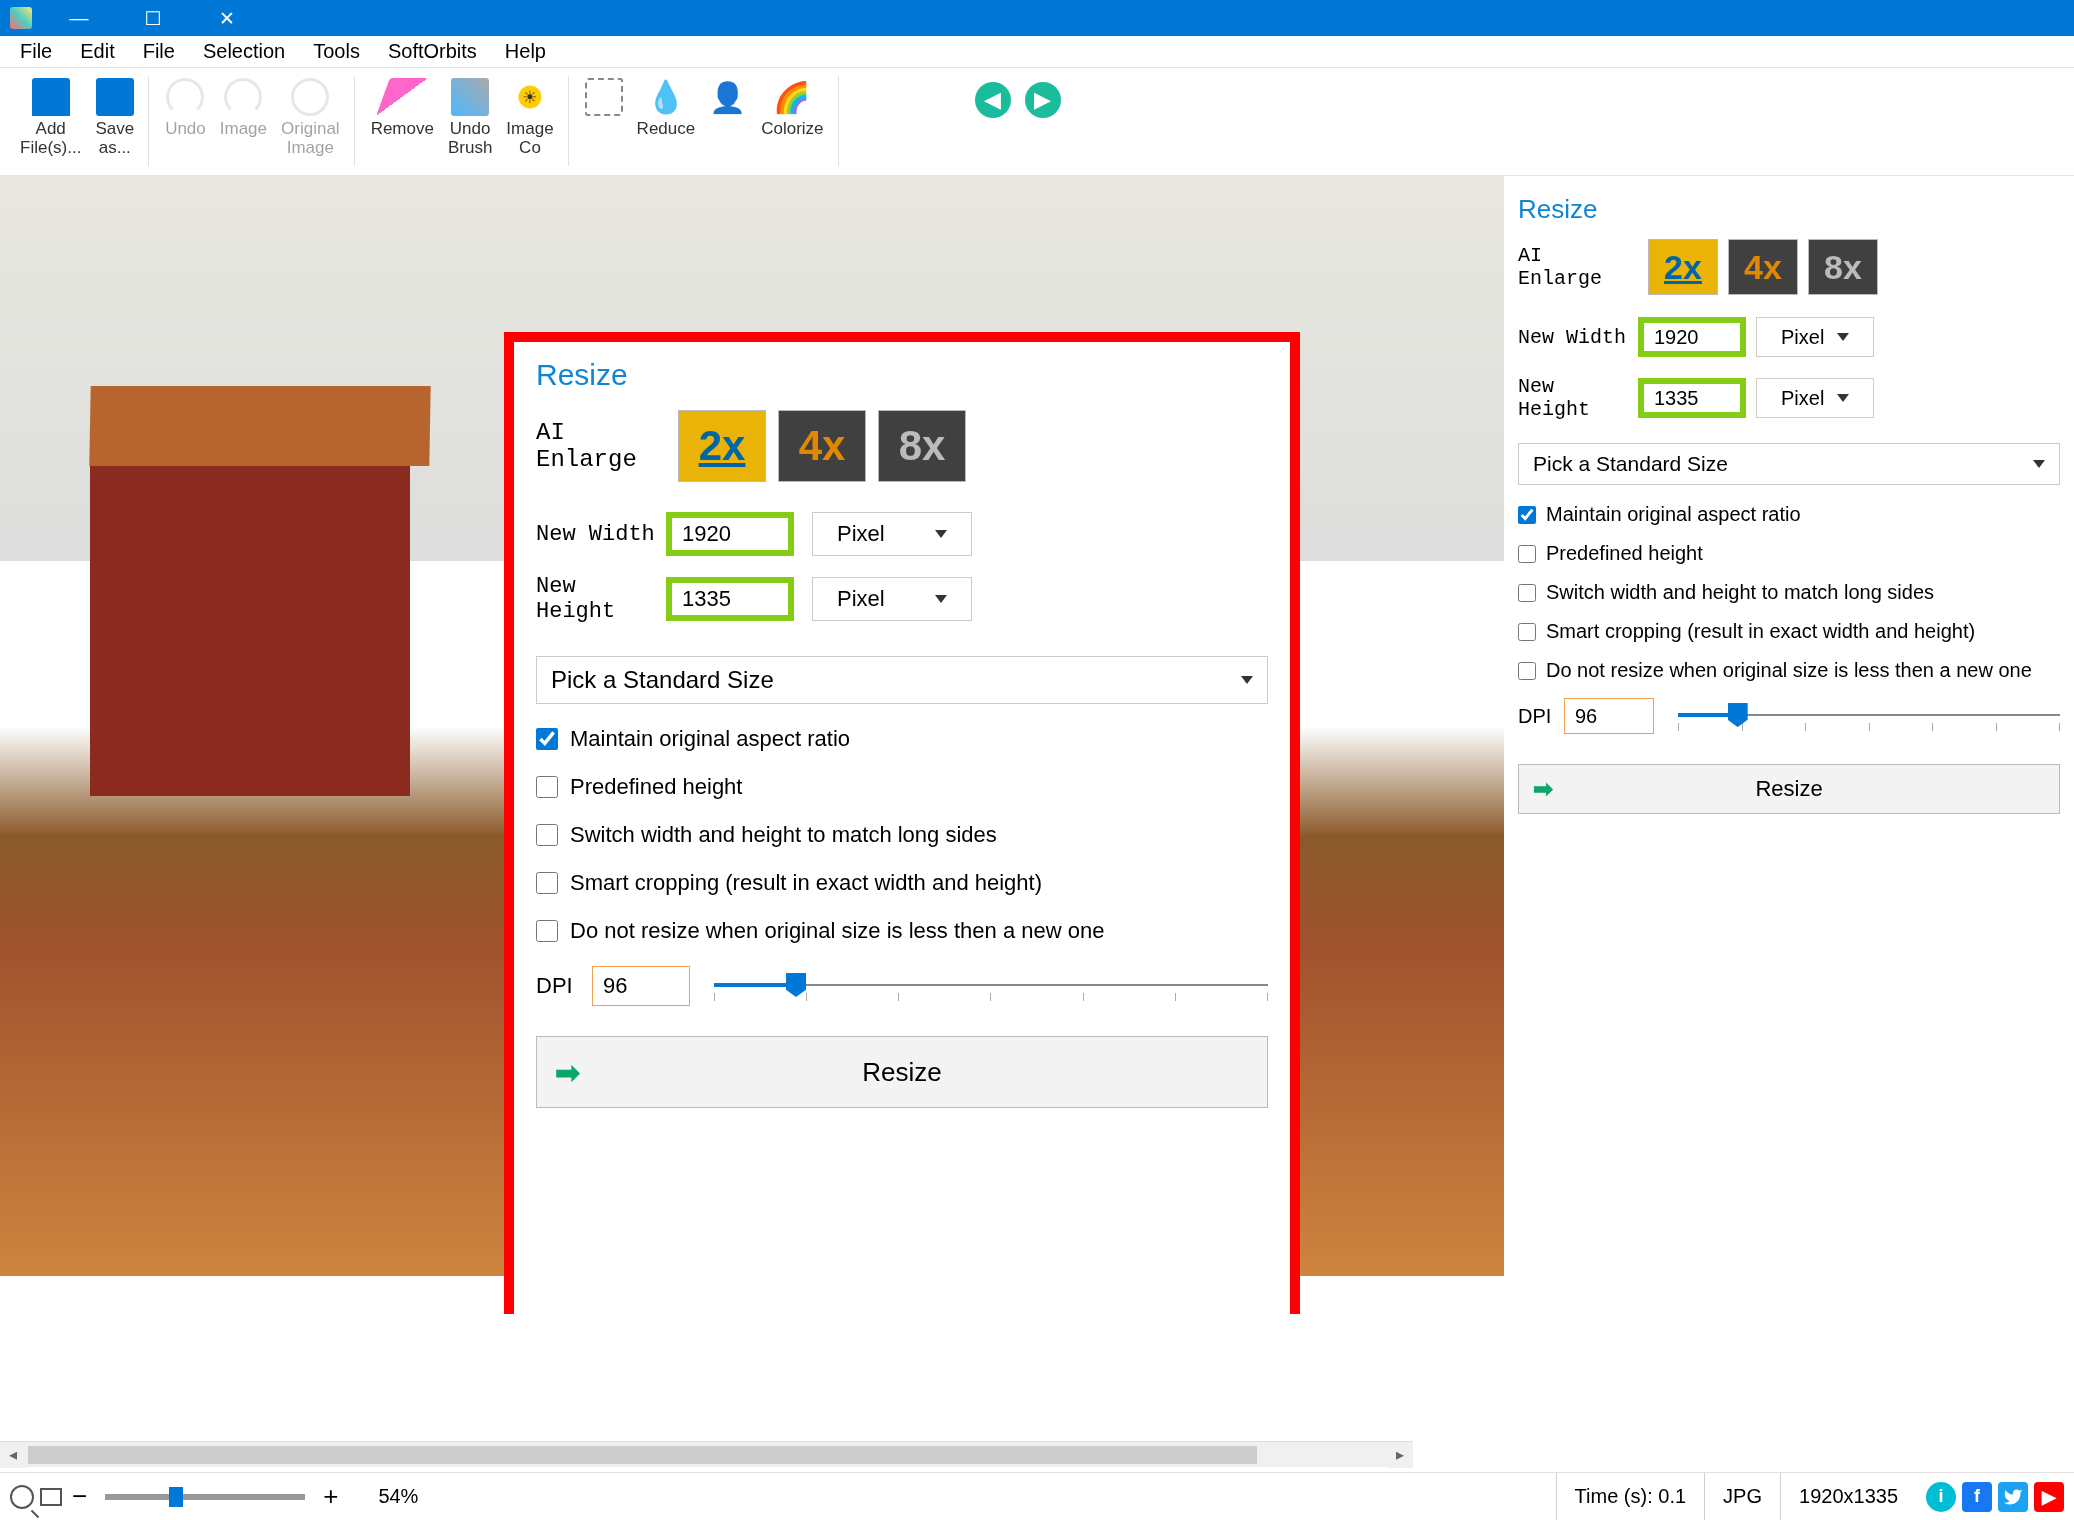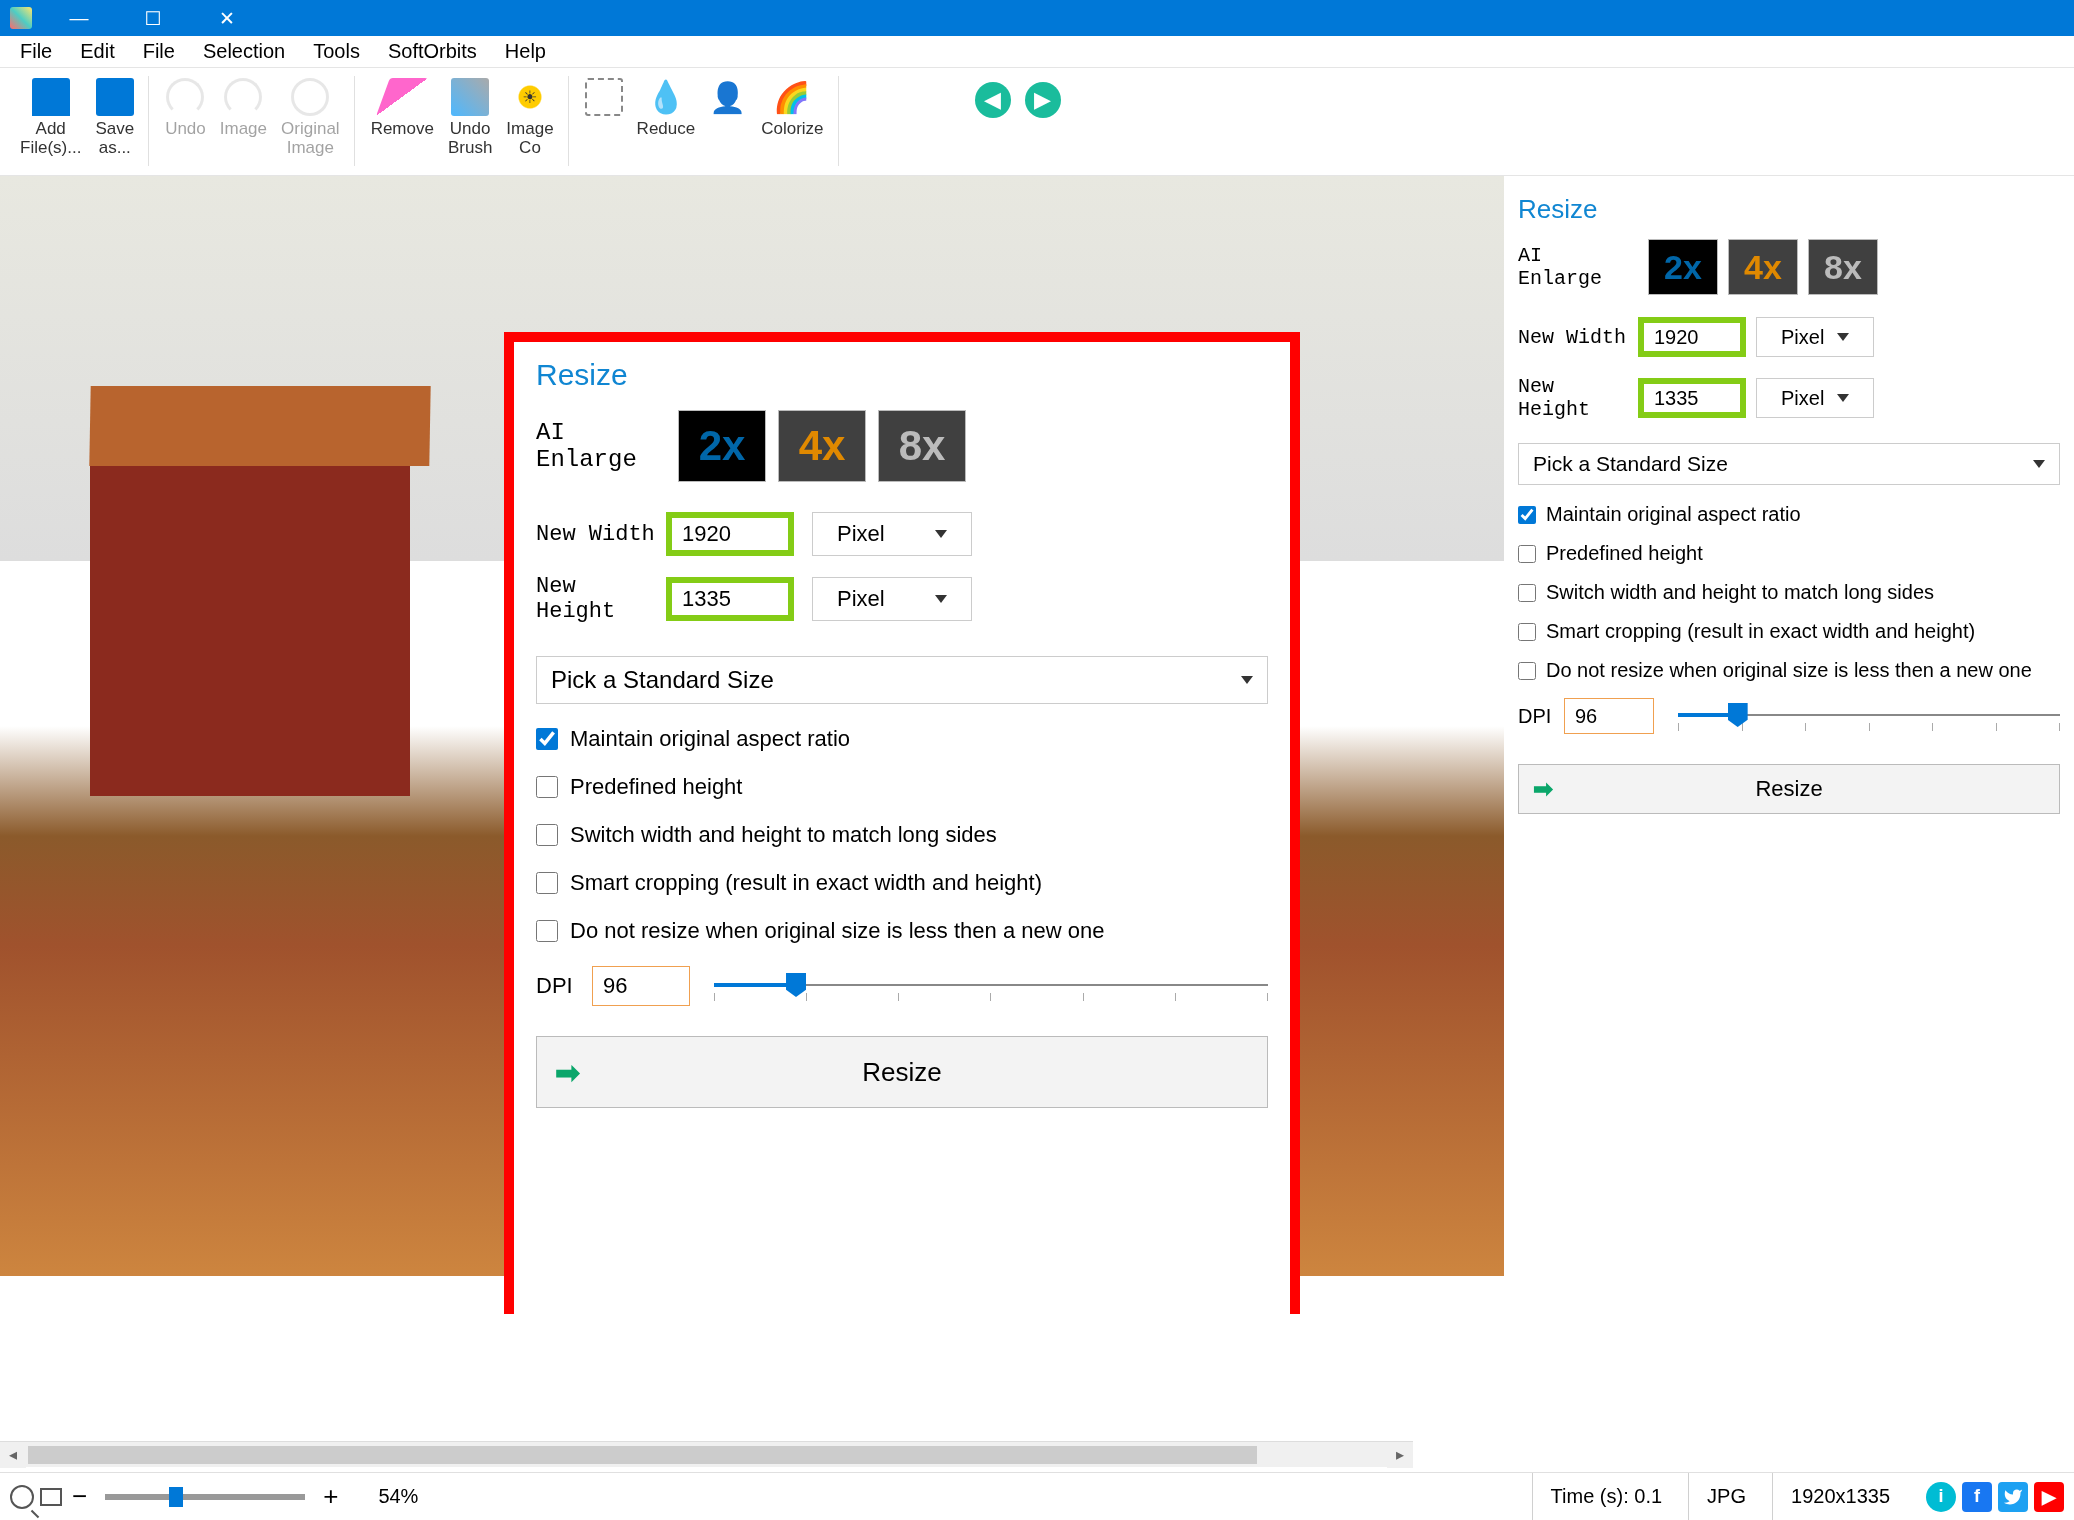--- a/index.html
+++ b/index.html
@@ -42,21 +42,21 @@
 
 
 .rpanel { width:570px; padding:18px 14px 0 14px; font-size:21px; position:relative; }
 
 
 .resize-title { color:#1086d2; font-size:30px; margin-bottom:18px; }
 .row { display:flex; align-items:center; margin-bottom:18px; }
 .row .lab { width:130px; font-size:22px;font-family:Liberation Mono, monospace; }
 .ai-row .lab { width:130px; font-size:24px; }
 .magbtn { width:88px; height:72px; border:1px solid #bbb; background:#404040; margin-left:12px; display:flex; align-items:center; justify-content:center; font-weight:800; font-size:42px; }
-.magbtn.m2 { color:#0066a8; background:#000000; }
+.magbtn.m2 { color:#0066a8; background:#eab308;text-decoration:underline; }
 .magbtn.m4 { color:#e08900; }
 .magbtn.m8 { color:#bbb; }
 .numin { width:128px; height:44px; border:6px solid #84cc16; padding:12px 10px; font-size:22px; }
 .unitsel { width:160px; height:44px; border:1px solid #ccc; margin-left:18px; display:flex; align-items:center; justify-content:space-between; padding:0 24px; font-size:22px; }
 .dropdown-full { width:100%; height:48px; border:1px solid #ccc; display:flex; align-items:center; justify-content:space-between; padding:0 14px; font-size:24px; margin-bottom:22px; }
 .chk { display:flex; align-items:center; margin-bottom:22px; font-size:22px; }
 .chk input { width:22px; height:22px; margin-right:12px; accent-color:#0078d7; }
 .dpi-row { display:flex; align-items:center; margin-bottom:30px; }
 .dpi-row .lab { width:56px; font-size:22px; }
 .dpi-in { width:98px; height:40px; border:1px solid #f0a050; padding:0 10px; font-size:22px; }
@@ -92,21 +92,21 @@
 .hscroll .track { flex:1; height:22px; background:#f0f0f0; position:relative; }
 .hscroll .thumb { position:absolute; left:2px; top:2px; right:130px; height:18px; background:#ccc; }
 
 
 .statusbar { position:absolute; left:0; right:0; bottom:0; height:48px; display:flex; align-items:center; font-size:20px; border-top:1px solid #e0e0e0; }
 .zoomctrl { display:flex; align-items:center; gap:6px; padding:0 10px; }
 .zoomctrl .zicon { width:24px; height:24px; border:2px solid #555; border-radius:50%; position:relative; }
 .zoomctrl .zicon::after { content:""; position:absolute; right:-8px; bottom:-8px; width:10px; height:2px; background:#555; transform:rotate(45deg); }
 .zoomslider { width:200px; height:6px; background:#999; position:relative; margin:0 8px; }
 .zoomslider .zt { position:absolute; left:32%; top:-7px; width:14px; height:20px; background:#0078d7; }
-.status-right { margin-left:auto; display:flex; align-items:center; gap:8px; }
+.status-right { margin-left:auto; display:flex; align-items:center; gap:0; }
 .status-cell { padding:0 18px; border-left:1px solid #d0d0d0; height:48px; display:flex; align-items:center; }
 .social { display:flex; gap:6px; padding:0 10px; }
 .sicon { width:30px; height:30px; border-radius:4px; display:flex; align-items:center; justify-content:center; color:#fff; font-weight:bold; font-size:18px; }
 .s-info { background:#00bcd4; border-radius:50%; }
 .s-fb { background:#1877f2; }
 .s-tw { background:#1da1f2; }
 .s-yt { background:#ff0000; }
 
 .caret { border-left:6px solid transparent; border-right:6px solid transparent; border-top:8px solid #333; display:inline-block; }
 

